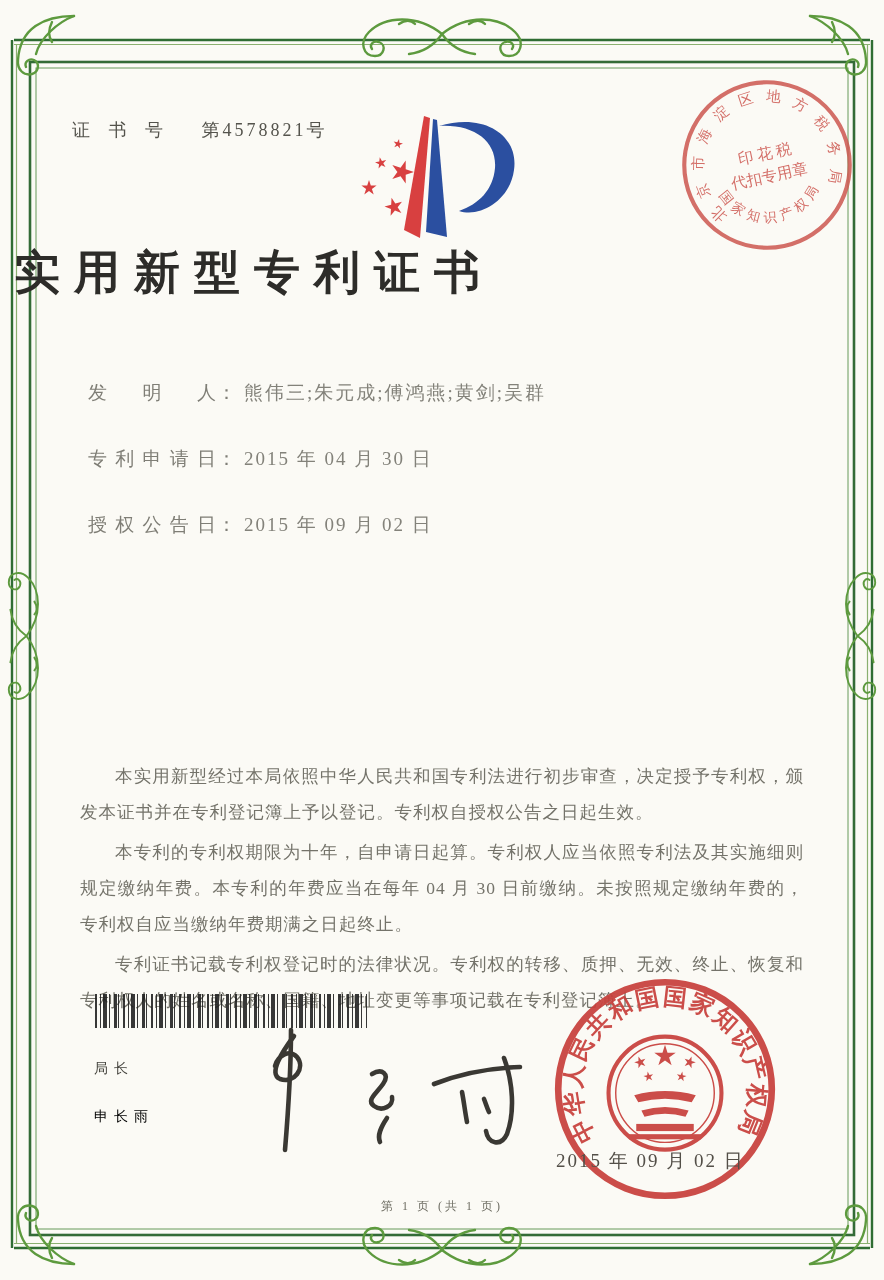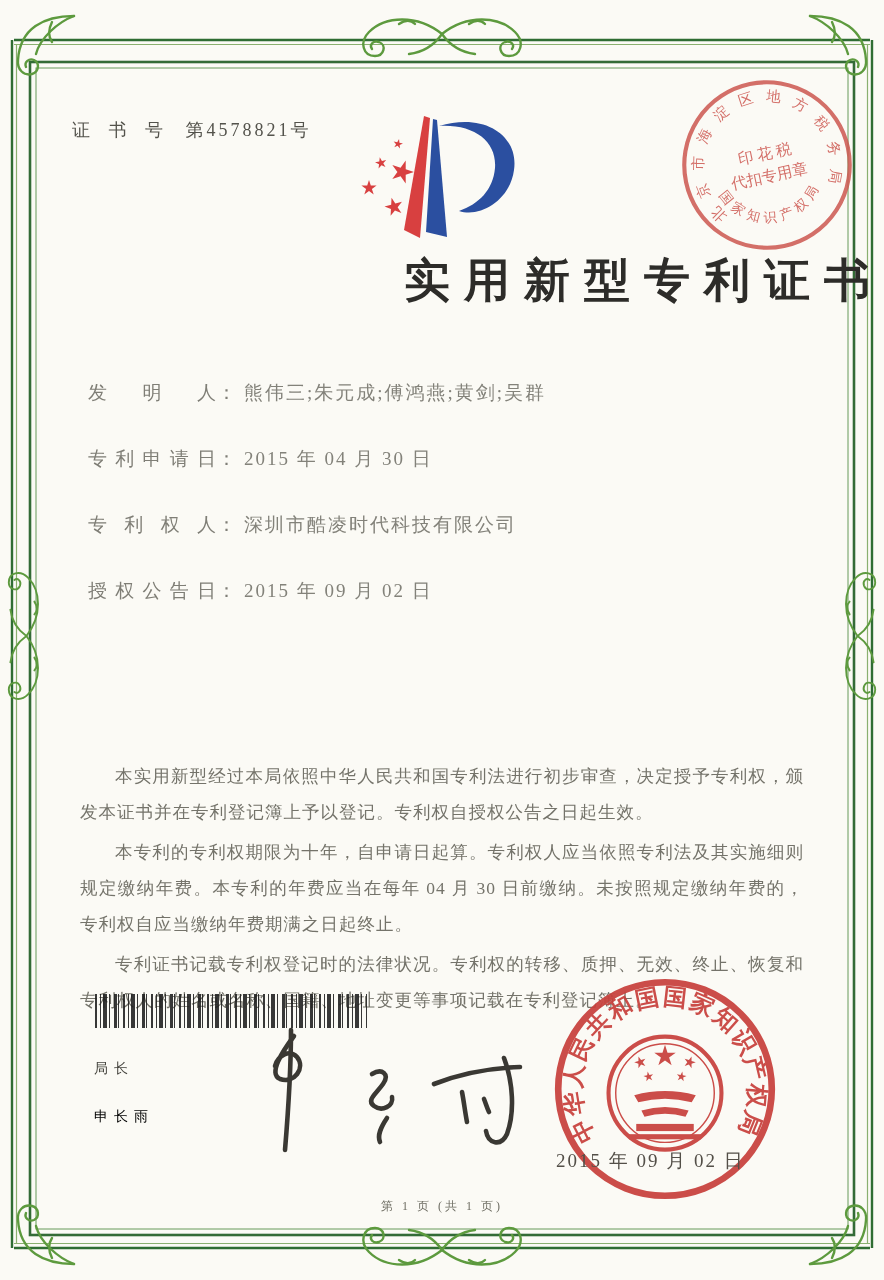--- a/index.html
+++ b/index.html
@@ -7,26 +7,26 @@
     position:relative;width:884px;height:1280px;margin:0 auto;
     background:#fbfaf5;overflow:hidden;
     font-family:"Liberation Serif","DejaVu Serif",serif;
   }
   .border-svg{position:absolute;left:0;top:0;pointer-events:none;}
 
   .cert-no{
     position:absolute;left:72px;top:118px;
     font-size:18px;color:#54534c;letter-spacing:7px;white-space:nowrap;
   }
-  .cert-no .num{letter-spacing:3px;margin-left:4px;}
+  .cert-no .num{letter-spacing:3px;margin-left:20px;}
 
   .logo-wrap{position:absolute;left:50%;top:110px;transform:translateX(-50%);}
 
   .title{
-    position:absolute;top:250px;left:0;width:100%;text-align:right;
+    position:absolute;top:242px;left:0;width:100%;text-align:left;
     font-size:46px;font-weight:bold;color:#2d2c29;
     letter-spacing:14px;text-indent:14px;white-space:nowrap;
   }
 
   .fields{position:absolute;left:88px;top:380px;width:720px;}
   .frow{height:26px;margin-bottom:40px;font-size:19px;color:#83827a;white-space:nowrap;}
   .flabel{
     display:inline-block;width:128px;vertical-align:bottom;
     text-align:justify;text-align-last:justify;color:#7f7e76;
   }
@@ -139,23 +139,20 @@
   </div>
 
   <div class="title">实用新型专利证书</div>
 
   <div class="fields">
     <div class="frow">
       <span class="flabel">发明人</span><span class="fcolon">：</span><span class="fvalue">熊伟三;朱元成;傅鸿燕;黄剑;吴群</span>
     </div>
     <div class="frow">
       <span class="flabel">专利申请日</span><span class="fcolon">：</span><span class="fvalue">2015 年 04 月 30 日</span>
-    </div>
-    <div class="frow">
-      <span class="flabel">专利权人</span><span class="fcolon">：</span><span class="fvalue">深圳市酷凌时代科技有限公司</span>
     </div>
     <div class="frow">
       <span class="flabel">授权公告日</span><span class="fcolon">：</span><span class="fvalue">2015 年 09 月 02 日</span>
     </div>
   </div>
 
   <div class="body-text">
     <p>本实用新型经过本局依照中华人民共和国专利法进行初步审查，决定授予专利权，颁发本证书并在专利登记簿上予以登记。专利权自授权公告之日起生效。</p>
     <p>本专利的专利权期限为十年，自申请日起算。专利权人应当依照专利法及其实施细则规定缴纳年费。本专利的年费应当在每年 04 月 30 日前缴纳。未按照规定缴纳年费的，专利权自应当缴纳年费期满之日起终止。</p>
     <p>专利证书记载专利权登记时的法律状况。专利权的转移、质押、无效、终止、恢复和专利权人的姓名或名称、国籍、地址变更等事项记载在专利登记簿上。</p>

